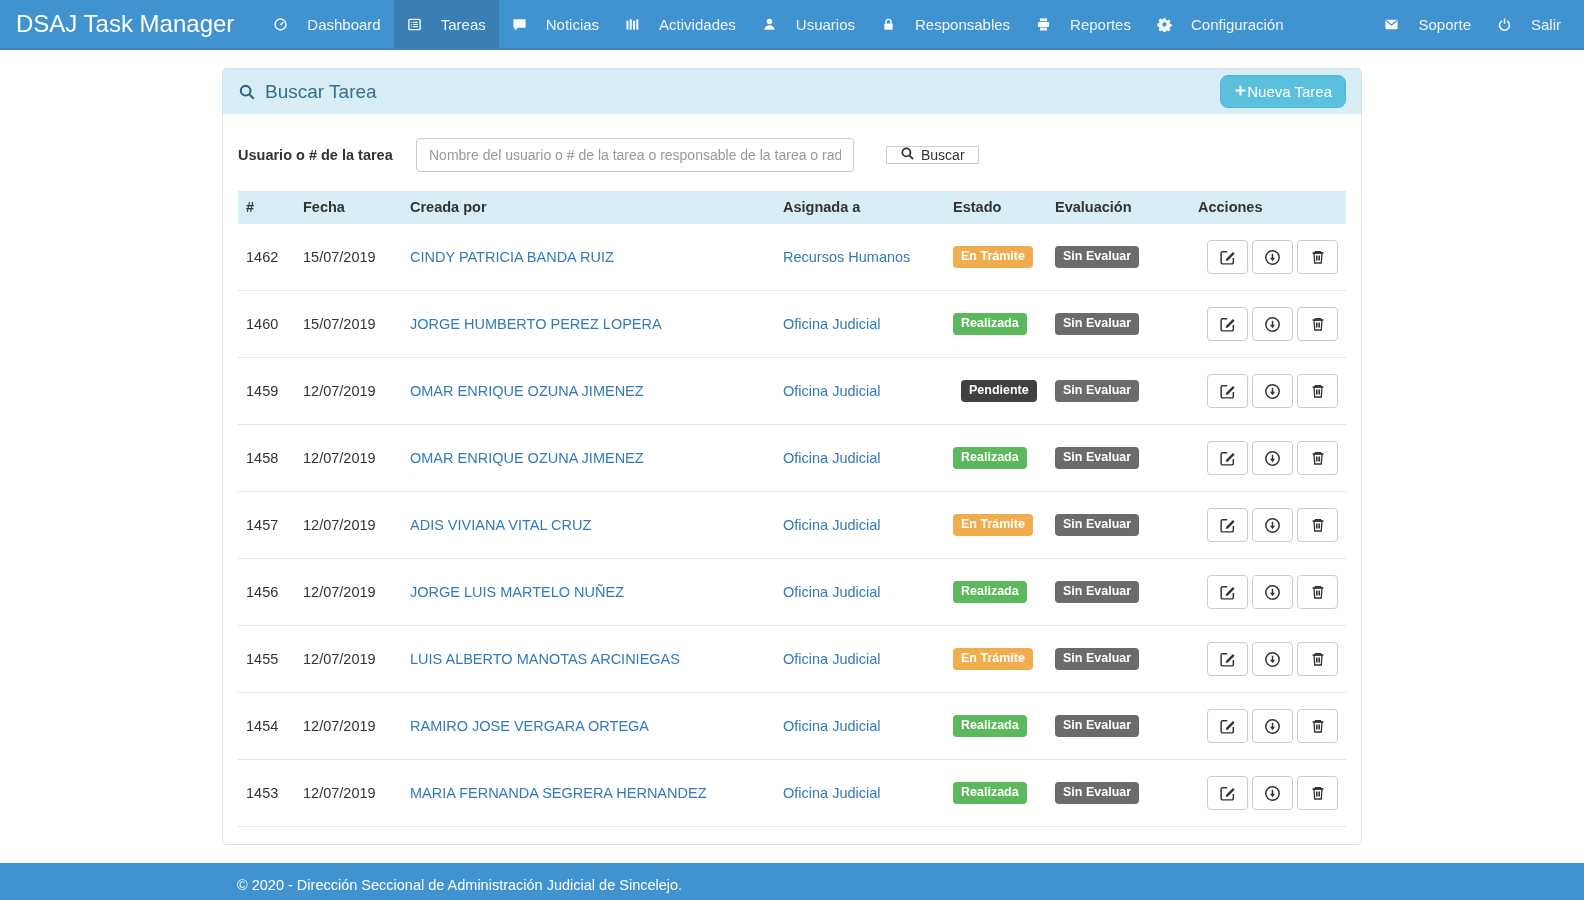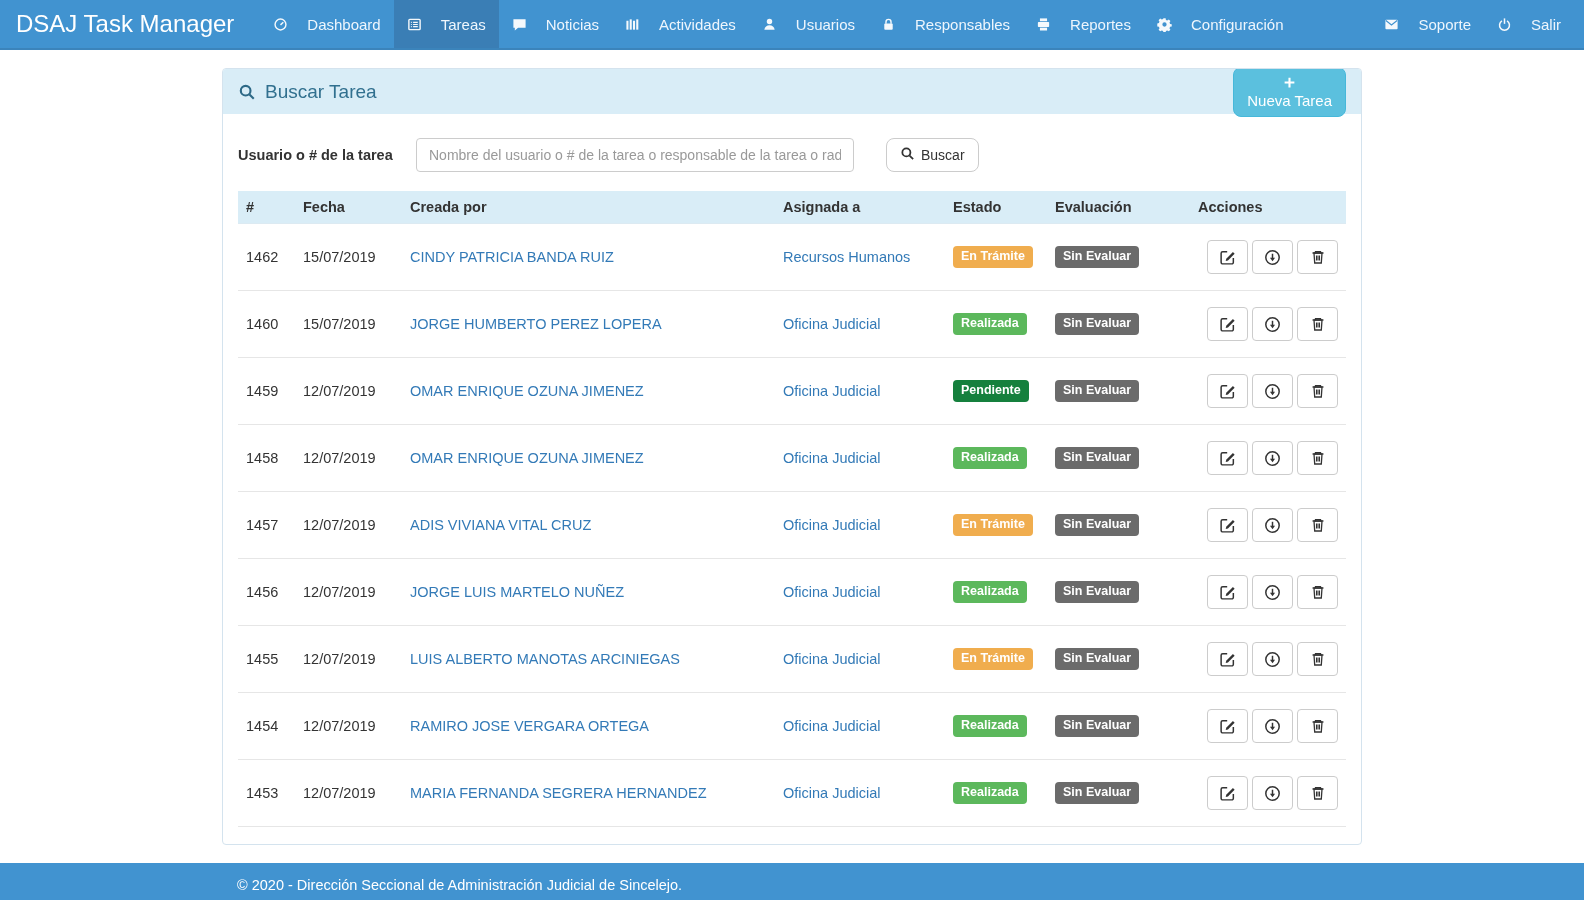--- a/index.html
+++ b/index.html
@@ -35,56 +35,55 @@
     height: 45px; background: #d9edf7; padding: 0 15px;
     display: flex; align-items: center; justify-content: space-between;
   }
   .panel-title { display: flex; align-items: center; gap: 9px; font-size: 19px; color: #31708f; }
   .panel-title .t-icon { color: #2d6987; display: flex; }
   .btn-info {
     display: flex; align-items: center; gap: 0;
     background: #5bc0de; border: 1px solid #46b8da; border-radius: 8px;
     color: #fff; font-size: 15px; padding: 7px 13px; cursor: pointer;
     font-family: "Liberation Sans", sans-serif;
-    flex-direction: column;
   }
   .panel-body { padding: 15px 15px 0 15px; }
   
   .form-row { display: flex; align-items: center; margin: 9px 0 19px 0; }
   .form-label { width: 178px; flex: none; font-weight: bold; font-size: 14.5px; color: #333; }
   .search-input {
     width: 438px; height: 34px; border: 1px solid #ccc; border-radius: 4px;
     padding: 0 12px; font-size: 14px; color: #555; outline: none;
     font-family: "Liberation Sans", sans-serif;
   }
   .search-input::placeholder { color: #999; }
   .btn-default {
-    margin-left: 32px; height: 34px; padding: 0 13px;
+    margin-left: 32px; height: 18px; padding: 0 13px;
     display: flex; align-items: center; gap: 6px;
-    background: #fff; border: 1px solid #ccc; border-radius: 8px;
+    background: #fff; border: 1px solid #ccc; border-radius: 1px;
     font-size: 14px; color: #333; cursor: pointer;
     font-family: "Liberation Sans", sans-serif;
   }
   
   table { width: 100%; border-collapse: collapse; font-size: 14.5px; }
   thead th {
     background: #d9edf7; text-align: left; font-weight: bold;
     padding: 8px; color: #333; border-bottom: 1px solid #dceaf2;
   }
   thead th.c-actions { }
   tbody td { padding: 16px 8px; border-bottom: 1px solid #e6e6e6; vertical-align: middle; }
   td.c-actions { text-align: right; white-space: nowrap; padding-right: 8px; }
   a.link { color: #337ab7; text-decoration: none; cursor: pointer; }
   .badge {
     display: inline-block; padding: 3px 8px; border-radius: 4px;
     font-size: 12.5px; font-weight: bold; color: #fff; line-height: 1.25; white-space: nowrap;
   }
   .badge.warning { background: #f0ad4e; }
   .badge.success { background: #5cb85c; }
-  .badge.danger  { background: #15803d; }
+  .badge.danger  { background: #404040; margin-left: 8px; }
   .badge.default { background: #6b6b6b; }
   .action-btn {
     width: 41px; height: 34px; margin-left: 4px;
     background: #fff; border: 1px solid #ccc; border-radius: 4px;
     display: inline-flex; align-items: center; justify-content: center;
     cursor: pointer; vertical-align: middle;
   }
   .action-btn svg { display: block; }
   
   .footer {

